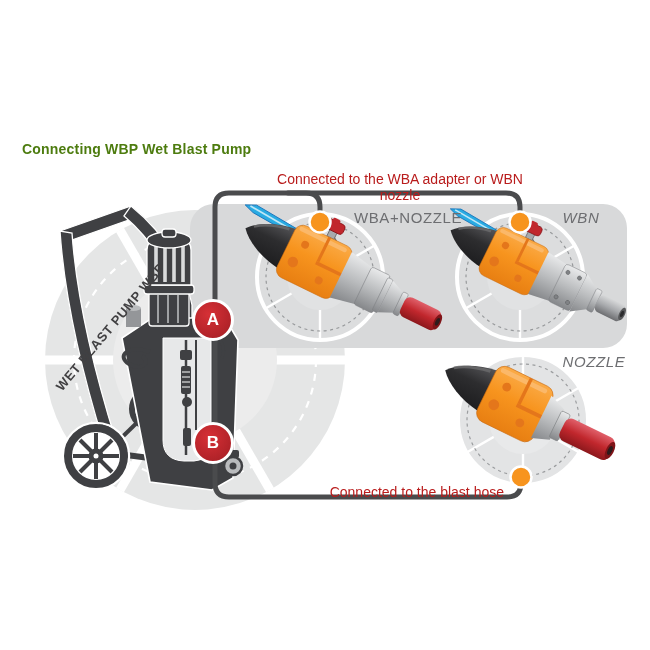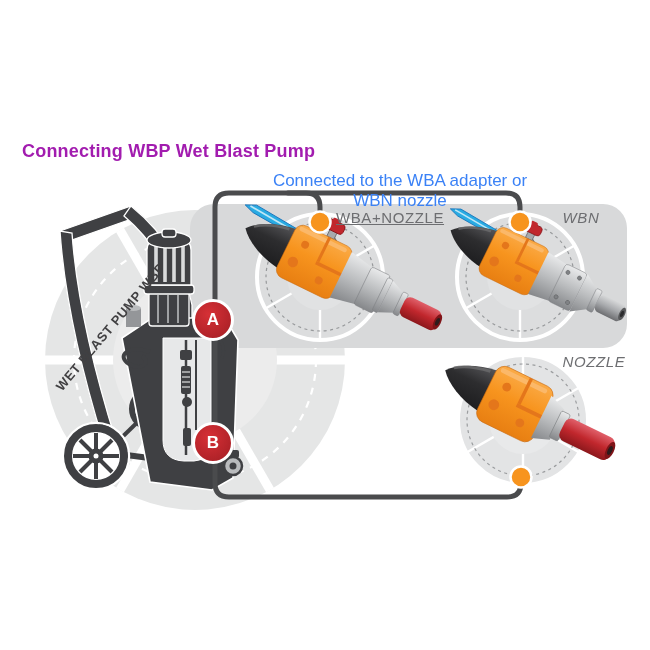--- a/index.html
+++ b/index.html
@@ -1,25 +1,25 @@
 <!DOCTYPE html>
 <html><head>
 <meta charset="utf-8">
 <style>
   html,body{margin:0;padding:0;background:#fff;}
   #stage{position:relative;width:650px;height:650px;background:#ffffff;overflow:hidden;
          font-family:"Liberation Sans", sans-serif;}
   #art{position:absolute;left:0;top:0;}
   .txt{position:absolute;color:#58595b;}
-  .title{left:22px;top:141px;font-size:18px;font-weight:700;color:#a21caf;letter-spacing:.2px;}
-  .conn{font-size:17px;color:#3b82f6;}
+  .title{left:22px;top:141px;font-size:14px;font-weight:700;color:#4d7c0f;letter-spacing:.2px;}
+  .conn{font-size:14px;color:#b91c1c;}
   .conn-top{left:258px;top:171px;width:284px;text-align:center;}
   .conn-bottom{left:298px;top:484px;width:206px;text-align:right;}
   .nozzle-label{font-size:15px;color:#6d6e71;letter-spacing:.6px;text-align:center;}
-  .lbl-wba{left:319px;top:209px;width:142px;text-decoration:underline;}
+  .lbl-wba{left:337px;top:209px;width:142px;}
   .lbl-wbn{left:546px;top:209px;width:70px;font-style:italic;}
   .lbl-noz{left:552px;top:353px;width:84px;font-style:italic;}
   .pump-label{left:30px;top:320px;width:160px;text-align:center;font-size:13px;font-weight:700;
               color:#414042;letter-spacing:.6px;white-space:nowrap;
               transform:rotate(-50deg);transform-origin:center;}
   .badge-letter{width:36px;text-align:center;font-size:17px;font-weight:700;color:#ffffff;}
   .badge-a{left:195px;top:310px;}
   .badge-b{left:195px;top:433px;}
 </style>
 </head>
@@ -304,20 +304,21 @@
   <circle cx="320" cy="222" r="10.5" fill="#f7941e" stroke="#ffffff" stroke-width="2.5"></circle>
   <circle cx="520" cy="222" r="10.5" fill="#f7941e" stroke="#ffffff" stroke-width="2.5"></circle>
   <circle cx="521" cy="477" r="10.5" fill="#f7941e" stroke="#ffffff" stroke-width="2.5"></circle>
 
   <circle cx="213" cy="320" r="19.5" fill="url(#gBadge)" stroke="#ffffff" stroke-width="3"></circle>
   <circle cx="213" cy="443" r="19.5" fill="url(#gBadge)" stroke="#ffffff" stroke-width="3"></circle>
 </svg>
 
   <div class="txt title">Connecting WBP Wet Blast Pump</div>
   <div class="txt conn conn-top">Connected to the WBA adapter or WBN nozzle</div>
+  <div class="txt conn conn-bottom">Connected to the blast hose</div>
   <div class="txt nozzle-label lbl-wba">WBA+NOZZLE</div>
   <div class="txt nozzle-label lbl-wbn">WBN</div>
   <div class="txt nozzle-label lbl-noz">NOZZLE</div>
   <div class="txt pump-label">WET BLAST PUMP WBP</div>
   <div class="txt badge-letter badge-a">A</div>
   <div class="txt badge-letter badge-b">B</div>
 
 </div>
 
 </body></html>

